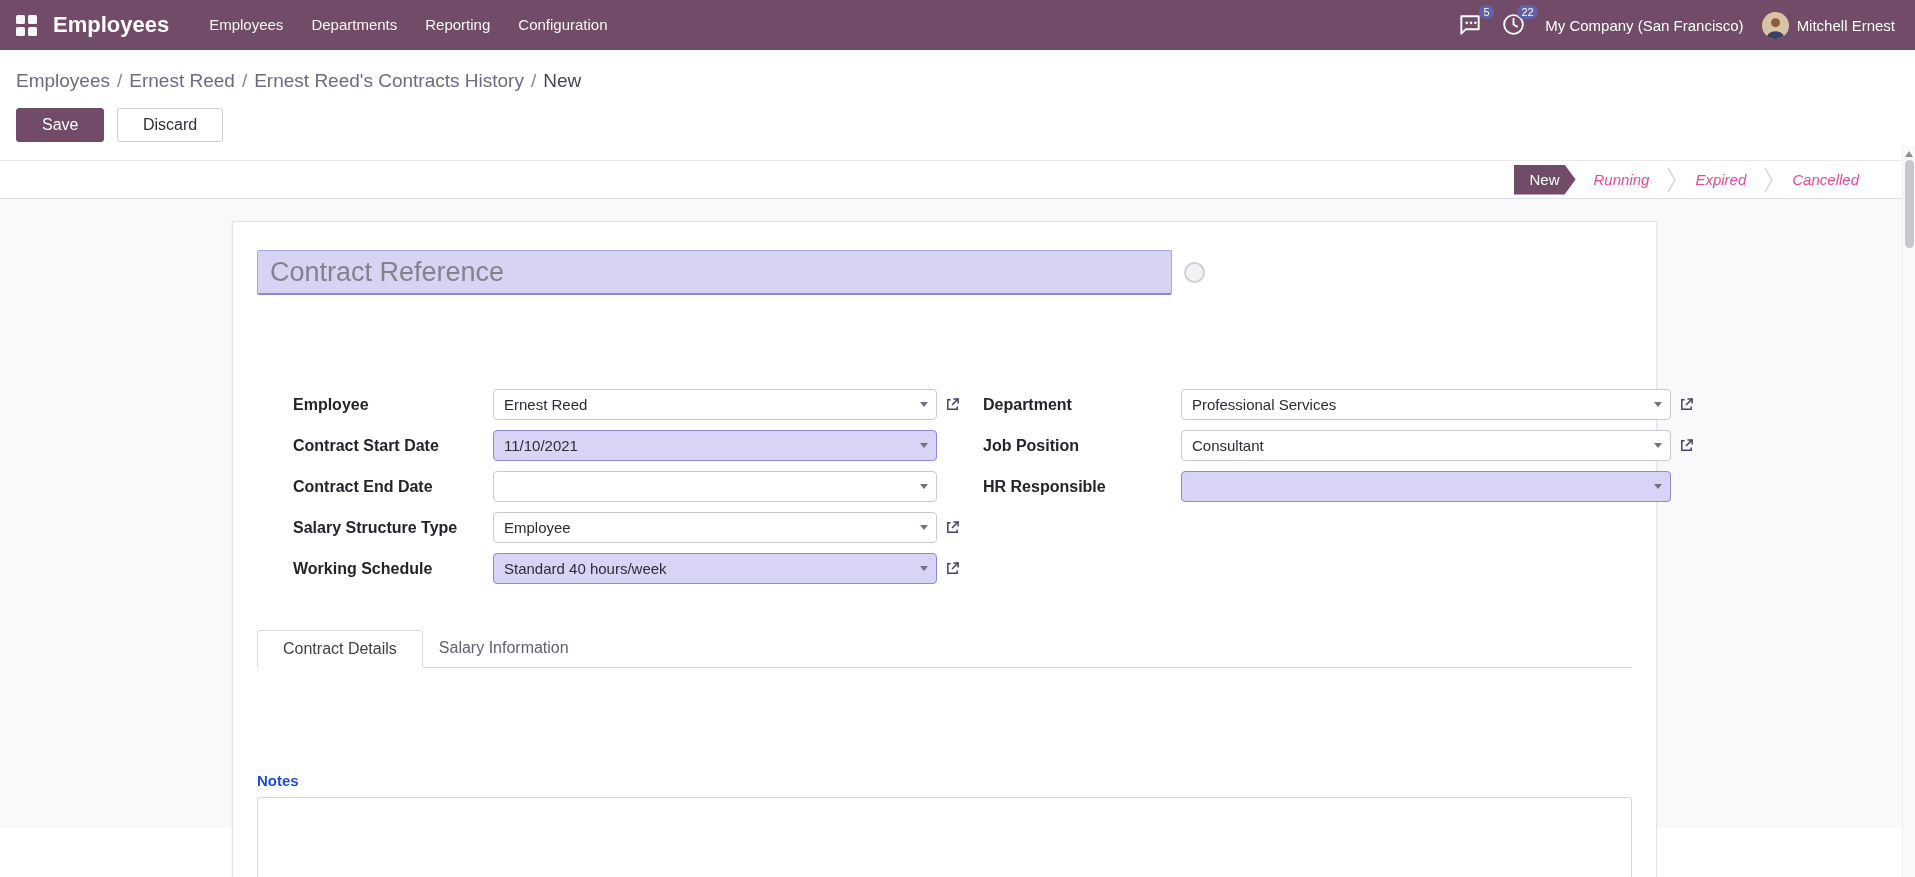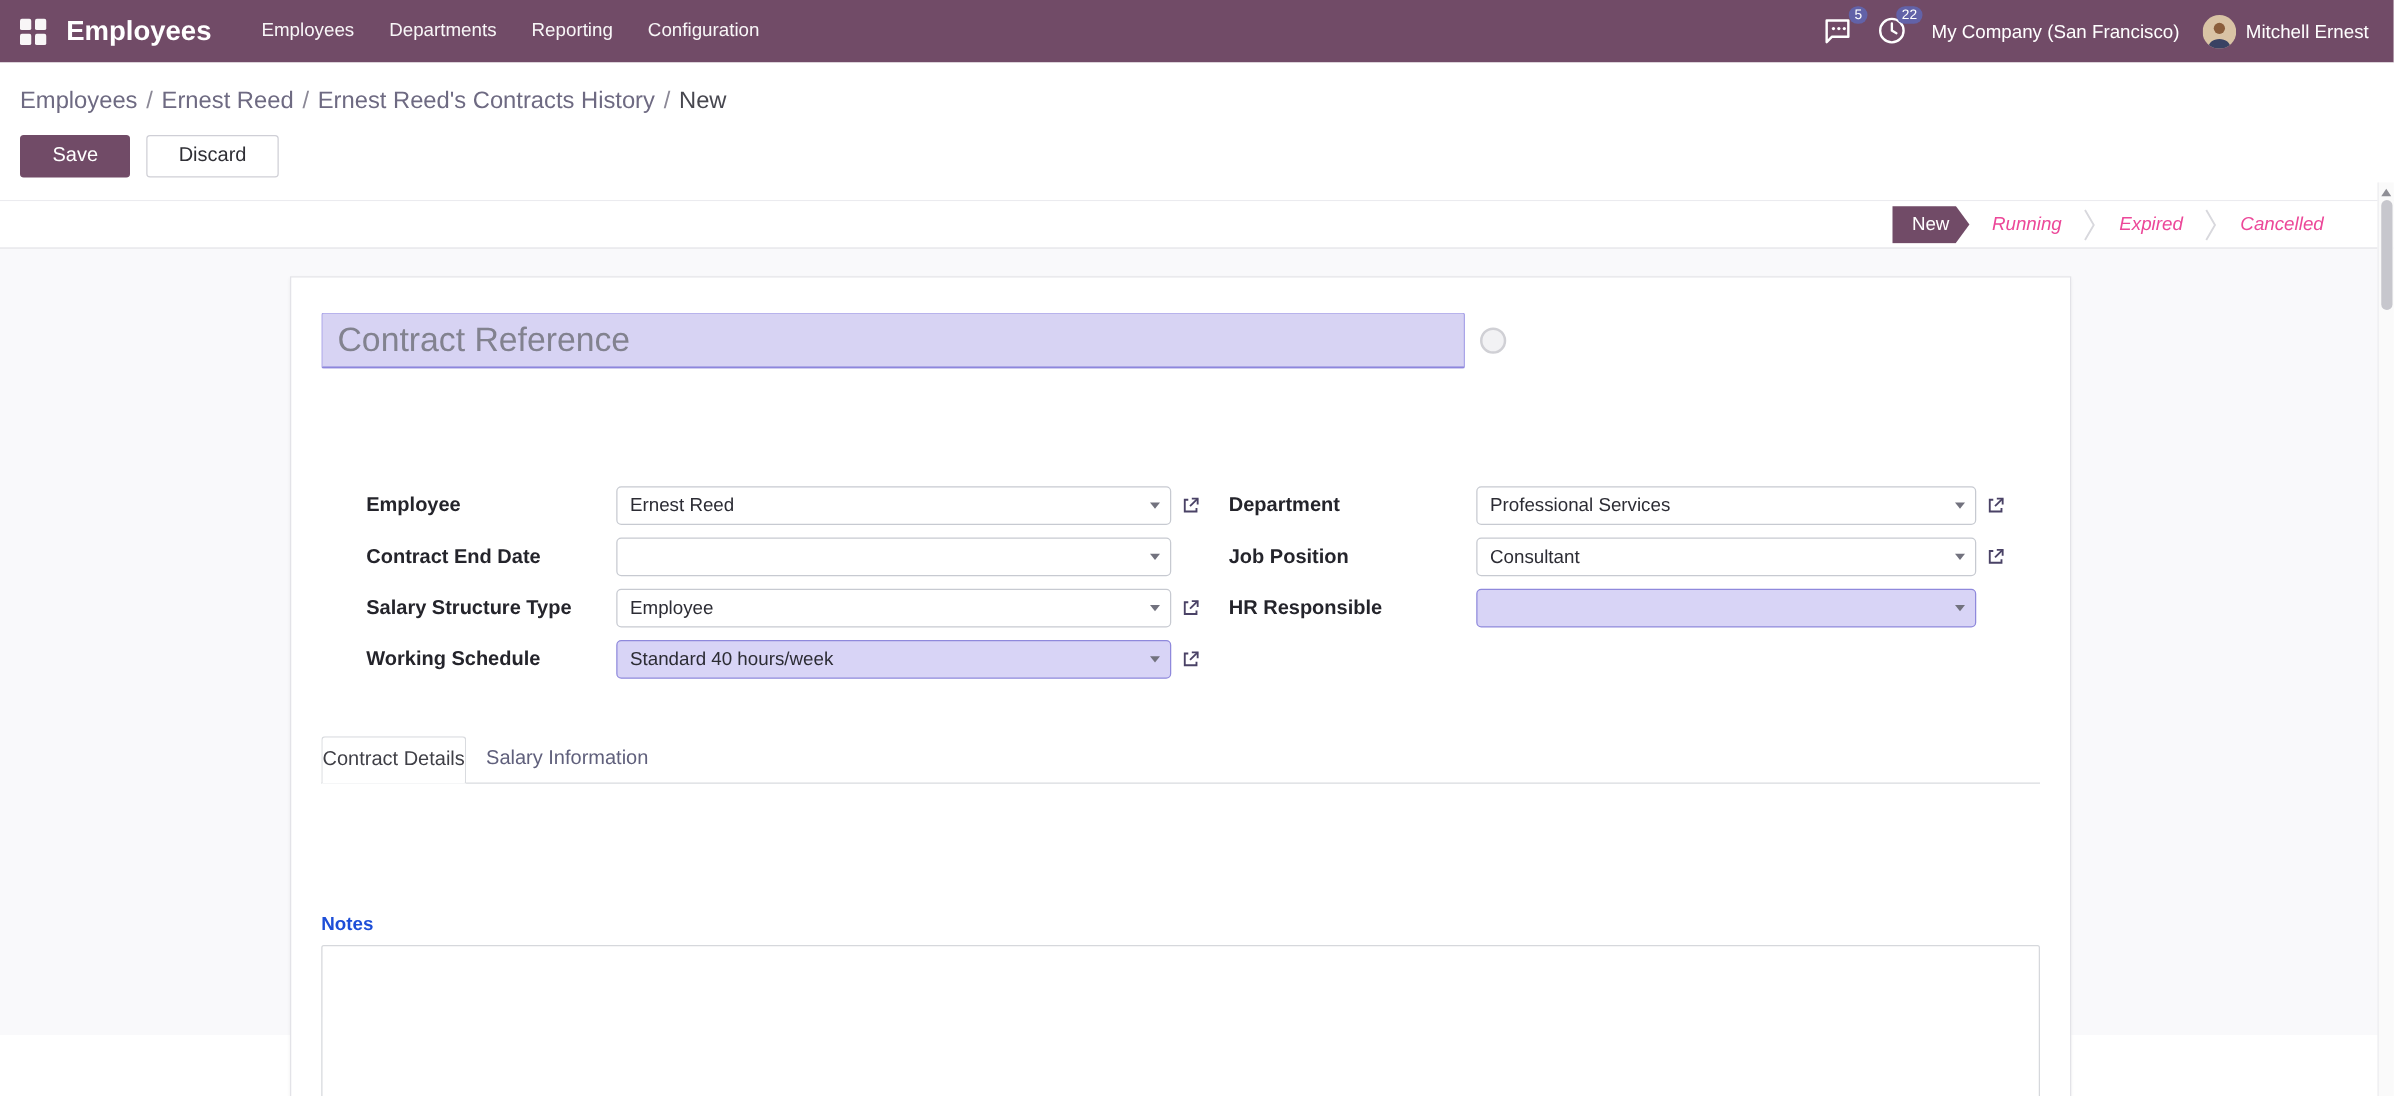--- a/index.html
+++ b/index.html
@@ -48,28 +48,28 @@
 
   .fields { display:flex; margin-top:94px;margin-left:36px; }
   .col-left { width:690px; flex:none; }
   .col-right { flex:1; }
   .frow { display:flex; align-items:center; height:31px; margin-bottom:10px; }
   .flabel { font-weight:bold; font-size:16px; color:#24242b; flex:none; }
   .col-left .flabel { width:200px; }
   .col-right .flabel { width:198px; }
   .finput-wrap { position:relative; flex:none; }
   .col-left .finput-wrap { width:444px; }
-  .col-right .finput-wrap { width:400px; }
+  .col-right .finput-wrap { width:490px; }
   .finput { width:100%; height:31px; border:1px solid #c7cad1; border-radius:4px; font-size:15px; color:#2c2c34; padding:0 26px 0 10px; background:#fff; font-family:"Liberation Sans", sans-serif; }
   .hl .finput { background:#d8d4f6; border-color:#8f89dc; }
   .caret { position:absolute; right:9px; top:13px; width:0; height:0; border-left:4px solid transparent; border-right:4px solid transparent; border-top:5px solid #72727e; cursor:pointer; }
   .ext { margin-left:8px; display:inline-flex; cursor:pointer; }
 
   .tabs { margin-top:35px; border-bottom:1px solid #d9dbdf; display:flex; align-items:flex-end; }
-  .tab-active { font-size:16px; color:#3f3f46; background:#fff; border:1px solid #d9dbdf; border-bottom-color:#fff; margin-bottom:-1px; padding:9px 0; border-radius:3px 3px 0 0; cursor:pointer; }
+  .tab-active { font-size:16px; color:#3f3f46; background:#fff; border:1px solid #d9dbdf; border-bottom-color:#fff; margin-bottom:-1px; padding:9px 25px; border-radius:3px 3px 0 0; cursor:pointer; }
   .tab { font-size:16px; color:#60607c; padding:10px 16px; cursor:pointer; }
 
   .notes-label { margin-top:104px; font-size:15px; font-weight:bold; color:#1d4ed8; }
   .notes-box { margin-top:8px; border:1px solid #d6d8dc; border-radius:2px; height:240px; width:100%; background:#fff; resize:none; font-family:"Liberation Sans", sans-serif; font-size:15px; padding:8px; }
 
   
   .scrollbar { position:absolute; right:0; top:146px; width:13px; height:731px; background:#fafafa; border-left:1px solid #ededf0; }
   .sb-arrow { width:0; height:0; border-left:4px solid transparent; border-right:4px solid transparent; border-bottom:6px solid #8f8f96; margin:5px auto 3px auto; cursor:pointer; }
   .sb-thumb { width:9px; margin:2px auto 0 auto; height:88px; background:#c7c7cd; border-radius:5px; cursor:pointer; }
 </style>
@@ -168,20 +168,27 @@
             <span class="caret"></span>
           </span>
           <span class="ext">
             <svg width="15" height="15" viewBox="0 0 16 16">
                 <path d="M6 3H3v10h10v-3" fill="none" stroke="#4a4266" stroke-width="1.6"></path>
                 <path d="M9 2h5v5" fill="none" stroke="#4a4266" stroke-width="1.6"></path>
                 <path d="M14 2L7.5 8.5" stroke="#4a4266" stroke-width="1.6"></path>
               </svg>
           </span>
         </div>
+        <div class="frow hl">
+          <span class="flabel">Contract Start Date</span>
+          <span class="finput-wrap">
+            <input class="finput" type="text" value="11/10/2021" style="">
+            <span class="caret"></span>
+          </span>
+        </div>
         <div class="frow">
           <span class="flabel">Contract End Date</span>
           <span class="finput-wrap">
             <input class="finput" type="text" value="" style="">
             <span class="caret"></span>
           </span>
         </div>
         <div class="frow">
           <span class="flabel">Salary Structure Type</span>
           <span class="finput-wrap">

